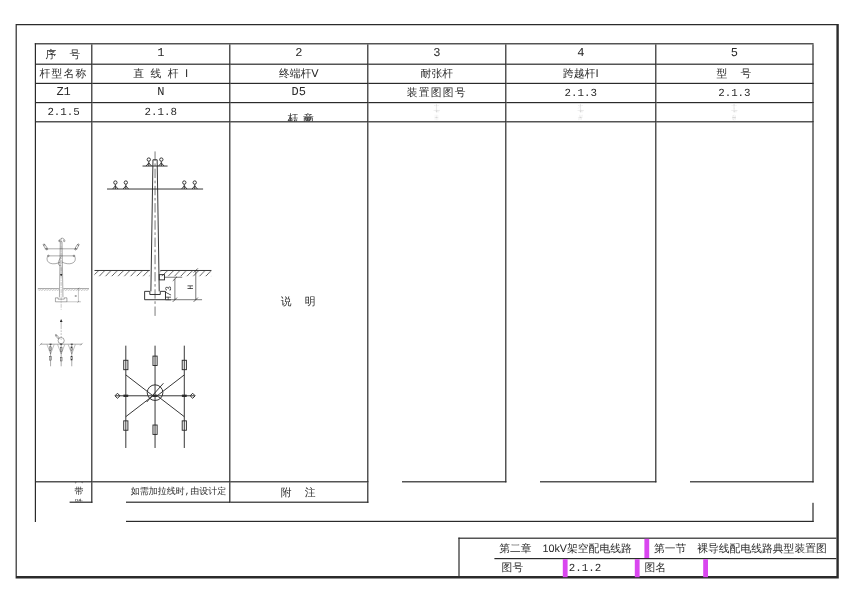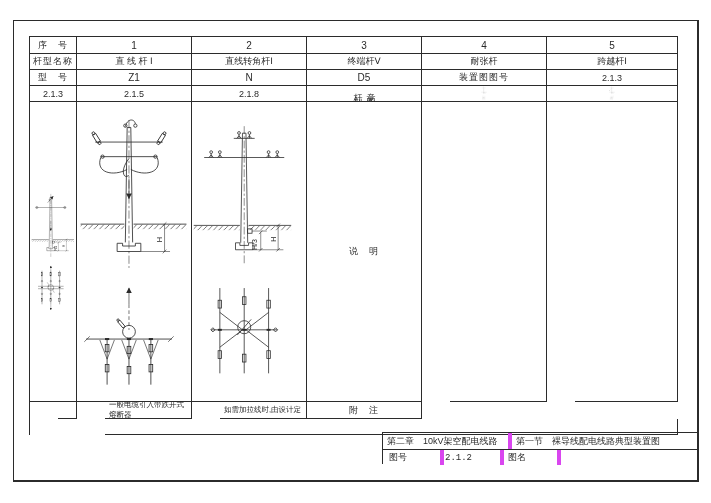--- a/index.html
+++ b/index.html
@@ -2,29 +2,29 @@
 <html><head>
 <meta charset="utf-8">
 <style>
   html,body{margin:0;padding:0;background:#fff;}
   .page{position:relative;width:711px;height:503px;background:#fff;font-family:"Liberation Sans",sans-serif;color:#2a2a2a;overflow:hidden;}
   .frame{position:absolute;left:13px;top:20px;width:686px;height:462px;border:1px solid #2b2b2b;border-right-width:2px;border-bottom-width:2px;box-sizing:border-box;}
   .tbl{position:absolute;left:15px;top:15px;width:648px;display:grid;
        grid-template-columns:47px 115px 115px 115px 125px 131px;
        grid-template-rows:17px 16px 16px 16px 300px 17px 16px;
        border-left:1px solid #2b2b2b;border-top:1px solid #2b2b2b;box-sizing:content-box;}
-  .cell{border-right:1px solid #2b2b2b;border-bottom:1px solid #2b2b2b;display:flex;align-items:center;justify-content:center;font-size:9px;overflow:hidden;box-sizing:border-box;}
+  .cell{border-right:1px solid #2b2b2b;border-bottom:1px solid #2b2b2b;display:flex;align-items:center;justify-content:center;font-size:9px;overflow:hidden;box-sizing:border-box;font-family:Liberation Mono, monospace;}
   .cell.lbl{font-size:9px;letter-spacing:1px;}
   .cell.num{font-size:10px;}
   .cell.note{font-size:7.5px;justify-content:flex-start;padding-left:4px;letter-spacing:0;margin-left:28px;}
   .cell.diagram{padding:0;align-items:stretch;justify-content:stretch;}
   .cell.vlabel{writing-mode:vertical-lr;text-orientation:upright;letter-spacing:5px;font-size:9px;}
   .span-rest{grid-column:2/7;}
   svg.diag{display:block;width:100%;height:100%;}
-  .titleblock{position:absolute;right:0;bottom:16px;width:315px;height:32px;border-left:1px solid #2b2b2b;border-top:1px solid #2b2b2b;box-sizing:border-box;font-size:9px;}
+  .titleblock{position:absolute;right:0;bottom:0;width:315px;height:32px;border-left:1px solid #2b2b2b;border-top:1px solid #2b2b2b;box-sizing:border-box;font-size:9px;padding-left:29px;}
   .tb-row{display:flex;height:16px;box-sizing:border-box;}
   .tb-row + .tb-row{border-top:1px solid #2b2b2b;gap:27px;}
   .tb-cell{display:flex;align-items:center;padding:0 4px;box-sizing:border-box;white-space:nowrap;overflow:hidden;}
   .tb-cell + .tb-cell{border-left:4px solid #d946ef;font-family:Liberation Mono, monospace;}
   .hidden-defs{position:absolute;width:0;height:0;overflow:hidden;}
 </style>
 </head>
 <body>
 
 <svg class="hidden-defs" aria-hidden="true">
@@ -51,21 +51,20 @@
 
       <div class="cell lbl">序　号</div>
       <div class="cell num">1</div>
       <div class="cell num">2</div>
       <div class="cell num">3</div>
       <div class="cell num">4</div>
       <div class="cell num">5</div>
 
       <div class="cell lbl">杆型名称</div>
       <div class="cell">直 线 杆 Ⅰ</div>
-      <div class="cell">直线转角杆Ⅰ</div>
       <div class="cell">终端杆Ⅴ</div>
       <div class="cell">耐张杆</div>
       <div class="cell">跨越杆Ⅰ</div>
 
       <div class="cell lbl">型　号</div>
       <div class="cell num">Z1</div>
       <div class="cell num">N</div>
       <div class="cell num">D5</div>
 
       <div class="cell lbl">装置图图号</div>

